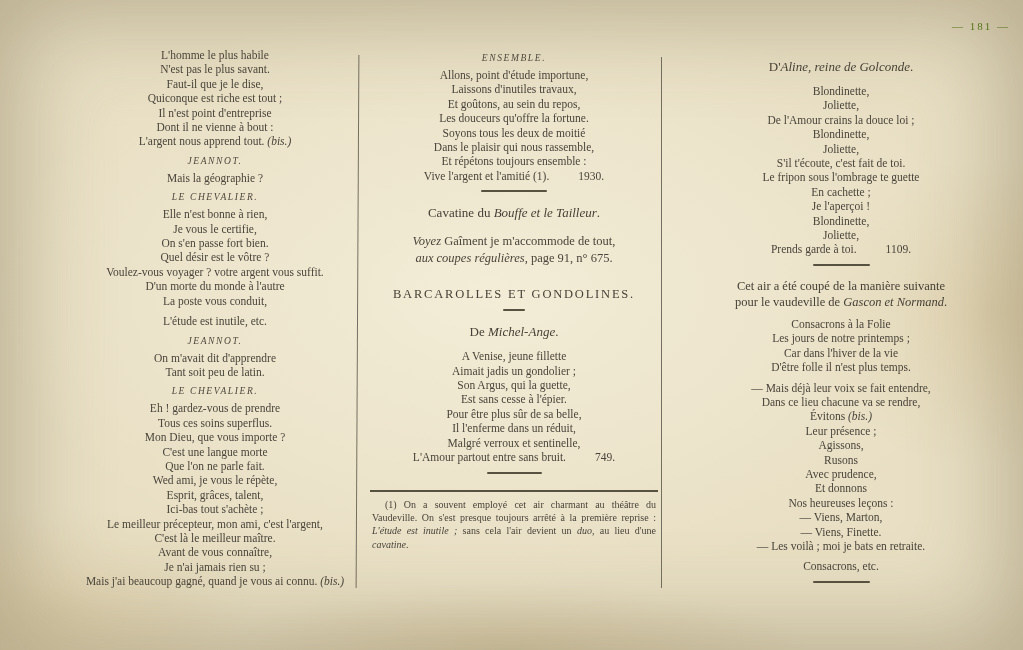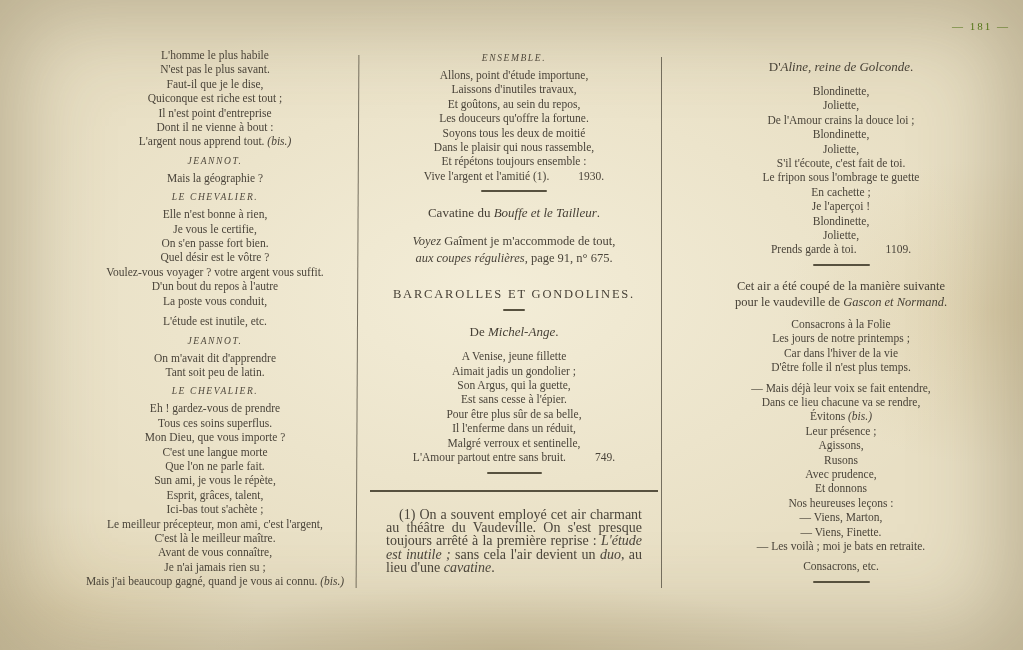--- a/index.html
+++ b/index.html
@@ -39,21 +39,21 @@
   .heading{margin:20px 0 2px;}
   .heading-line{text-align:center;font-size:12.5px;line-height:16px;letter-spacing:1.8px;color:#453f35;}
   .ref{margin:12px 0 0;}
   .ref-line{text-align:center;font-size:12.5px;line-height:16.5px;}
   .airnote{margin:12px 0 6px;}
   .airnote-line{text-align:center;font-size:12.5px;line-height:16.5px;color:#453f35;}
   .it{font-style:italic;}
   .songnum{margin-left:29px;}
   .rule{height:2px;background:#57513f;margin:7px auto 6px;border-radius:1px;}
   .footrule{height:2px;background:#57513f;margin:16px 0 6px;width:100%;}
-  .footnote{font-size:14px;line-height:13.4px;text-align:justify;text-indent:13px;margin:16px;}
+  .footnote{font-size:10px;line-height:13.4px;text-align:justify;text-indent:13px;margin:2px;}
 </style>
 </head>
 <body>
 
 <div class="page-number">— 181 —</div>
 
 <div class="vdivider vdivider-1"></div>
 <div class="vdivider vdivider-2"></div>
 
 <div class="col col-left">
@@ -74,21 +74,21 @@
     </div>
     <div class="block speaker">
       <div class="speaker-line"><span>LE CHEVALIER.</span></div>
     </div>
     <div class="block verse">
       <div class="verse-line"><span>Elle n'est bonne à rien,</span></div>
       <div class="verse-line"><span>Je vous le certifie,</span></div>
       <div class="verse-line"><span>On s'en passe fort bien.</span></div>
       <div class="verse-line"><span>Quel désir est le vôtre ?</span></div>
       <div class="verse-line"><span>Voulez-vous voyager ? votre argent vous suffit.</span></div>
-      <div class="verse-line"><span>D'un bout du repos à l'autre</span></div>
+      <div class="verse-line"><span>D'un morte du monde à l'autre</span></div>
       <div class="verse-line"><span>La poste vous conduit,</span></div>
     </div>
     <div class="block verse">
       <div class="verse-line"><span>L'étude est inutile, etc.</span></div>
     </div>
     <div class="block speaker">
       <div class="speaker-line"><span>JEANNOT.</span></div>
     </div>
     <div class="block verse">
       <div class="verse-line"><span>On m'avait dit d'apprendre</span></div>
@@ -96,21 +96,21 @@
     </div>
     <div class="block speaker">
       <div class="speaker-line"><span>LE CHEVALIER.</span></div>
     </div>
     <div class="block verse">
       <div class="verse-line"><span>Eh ! gardez-vous de prendre</span></div>
       <div class="verse-line"><span>Tous ces soins superflus.</span></div>
       <div class="verse-line"><span>Mon Dieu, que vous importe ?</span></div>
       <div class="verse-line"><span>C'est une langue morte</span></div>
       <div class="verse-line"><span>Que l'on ne parle fait.</span></div>
-      <div class="verse-line"><span>Sun ami, je vous le répète,</span></div>
+      <div class="verse-line"><span>Wed ami, je vous le répète,</span></div>
       <div class="verse-line"><span>Esprit, grâces, talent,</span></div>
       <div class="verse-line"><span>Ici-bas tout s'achète ;</span></div>
       <div class="verse-line"><span>Le meilleur précepteur, mon ami, c'est l'argent,</span></div>
       <div class="verse-line"><span>C'est là le meilleur maître.</span></div>
       <div class="verse-line"><span>Avant de vous connaître,</span></div>
       <div class="verse-line"><span>Je n'ai jamais rien su ;</span></div>
       <div class="verse-line"><span>Mais j'ai beaucoup gagné, quand je vous ai connu. </span><span class="it">(bis.)</span></div>
     </div>
   </div>
 <div class="col col-center">

